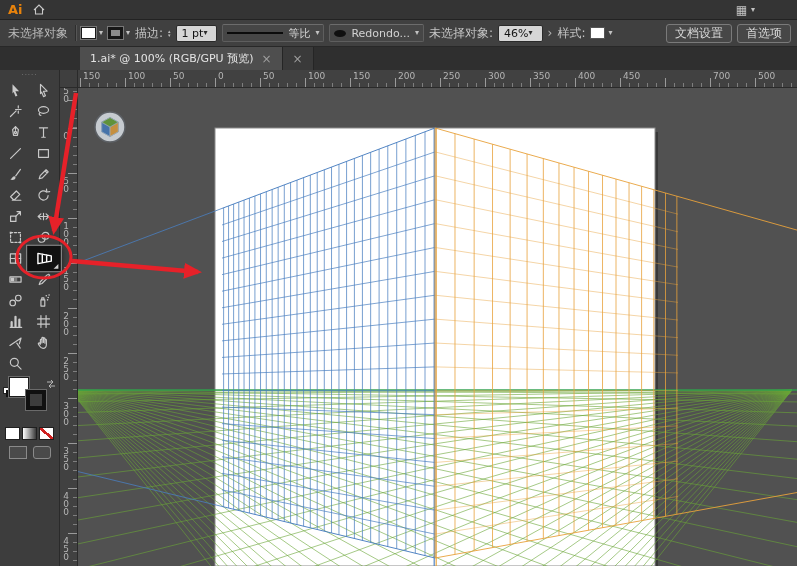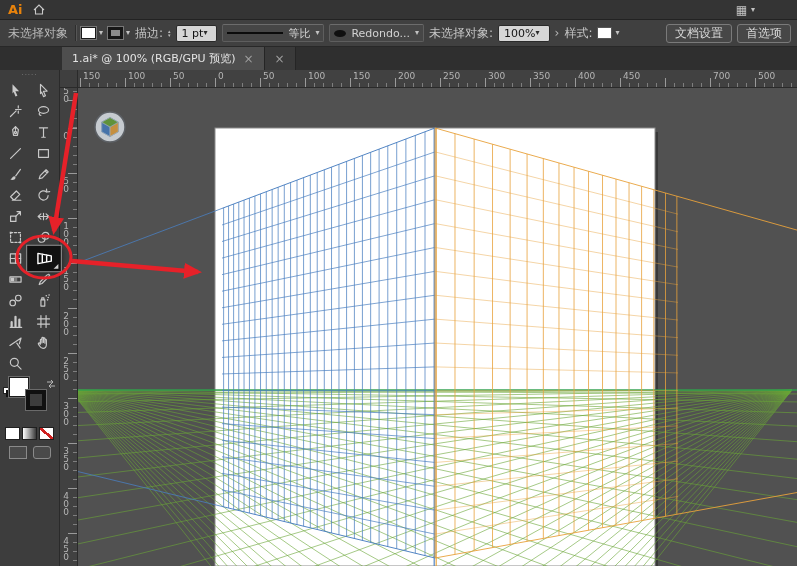--- a/index.html
+++ b/index.html
@@ -36,21 +36,21 @@
     display:flex;align-items:center;gap:5px;padding:0 4px;color:#d2d2d2;font-size:11px}
   .line-preview{display:inline-block;width:56px;height:2px;background:#0b0b0b}
   .brush-preview{display:inline-block;width:12px;height:7px;background:#101010;border-radius:50%}
   .cb-expand{color:#b5b5b5;font-size:12px}
   .cb-btn{height:19px;padding:0 8px;background:#474747;border:1px solid #7a7a7a;border-radius:3px;
     color:#d8d8d8;font-size:12px;font-family:Liberation Mono, monospace}
   .cb-btn.first{margin-left:auto}
 
   
   .tabbar{position:absolute;left:0;top:47px;width:797px;height:23px;background:#2f2f2f;
-    display:flex;align-items:flex-end;padding-left:62px;z-index:9}
+    display:flex;align-items:flex-end;padding-left:80px;z-index:9}
   .tab{height:23px;display:flex;align-items:center;gap:8px;padding:0 10px;font-size:11px;
     color:#9f9f9f;background:#3a3a3a;border-right:1px solid #252525}
   .tab.active{background:#4e4e4e;color:#e3e3e3}
   .tab-close{font-size:12px;color:#9f9f9f}
 
   
   .toolbar{position:absolute;left:0;top:70px;width:60px;height:496px;background:#3d3d3d;
     border-right:1px solid #2a2a2a;z-index:8}
   .toolbar-header{height:10px;display:flex;align-items:center;justify-content:center;color:#8a8a8a;
     font-size:7px;letter-spacing:1px;overflow:hidden}
@@ -147,21 +147,21 @@
       <span>等比</span>
       <span class="dd">▾</span>
     </span>
     <span class="cb-combo">
       <span class="brush-preview"></span>
       <span>Redondo...</span>
       <span class="dd">▾</span>
     </span>
     <span class="cb-label">未选择对象:</span>
     <span class="cb-input">
-      <span>100%</span>
+      <span>46%</span>
       <span class="dd">▾</span>
     </span>
     <span class="cb-expand">›</span>
     <span class="cb-label">样式:</span>
     <span class="cb-group">
       <span class="swatch-style"></span>
       <span class="dd">▾</span>
     </span>
     <button class="cb-btn first">文档设置</button>
     <button class="cb-btn">首选项</button>

